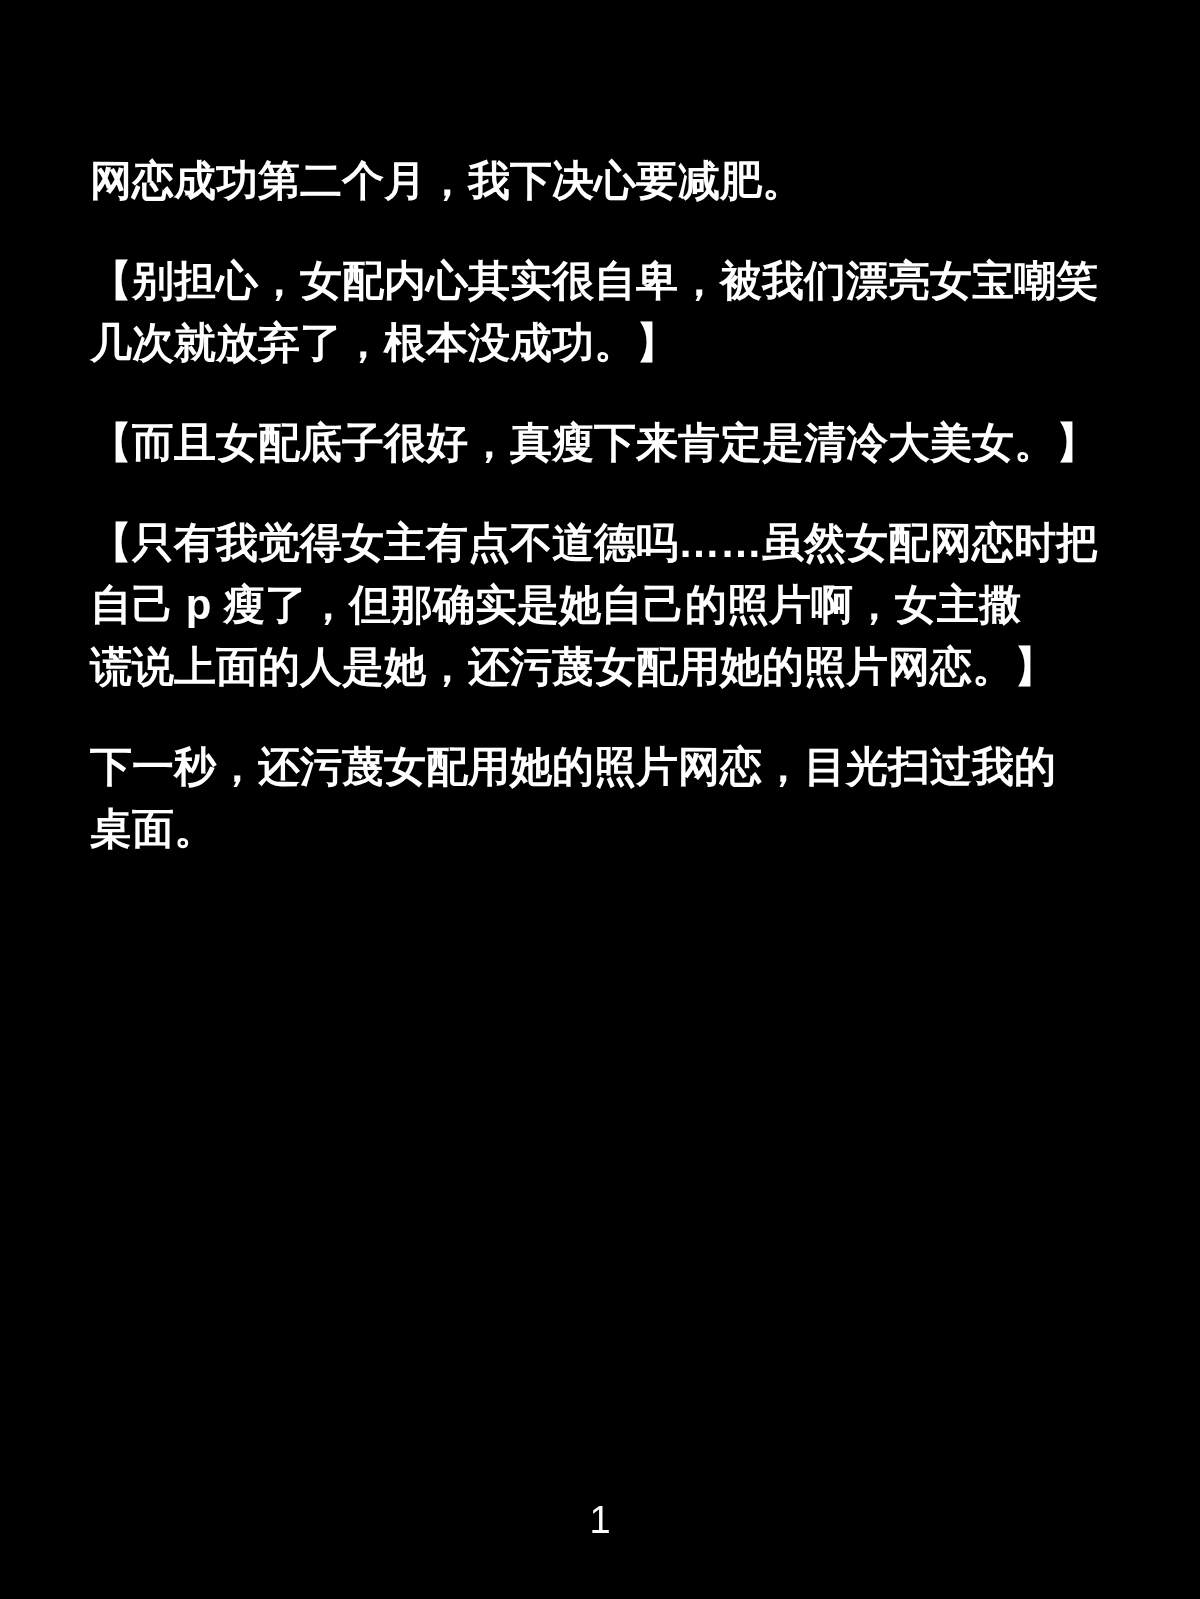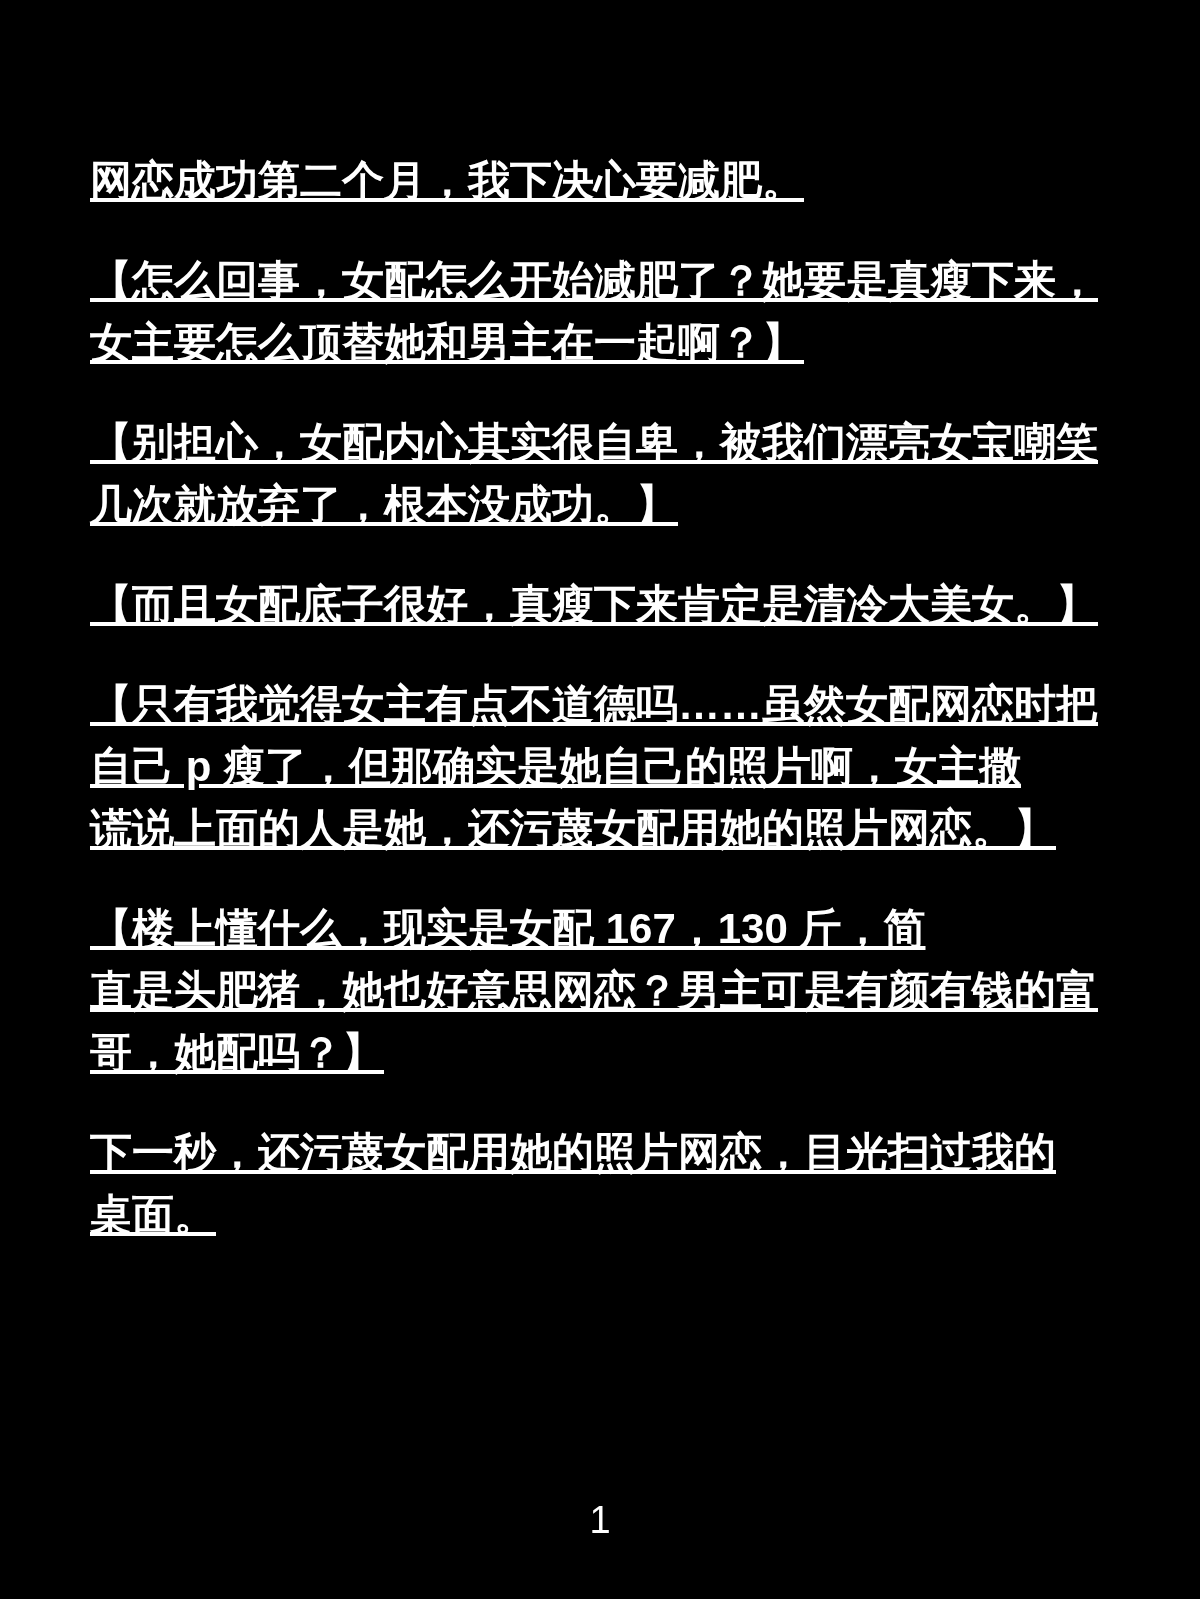--- a/index.html
+++ b/index.html
@@ -15,21 +15,20 @@
   .reader-page {
     position: relative;
     width: 1200px;
     height: 1599px;
     background: #000000;
     color: #ffffff;
     font-family: "Liberation Sans", "DejaVu Sans", sans-serif;
   }
   .story-content {
     padding: 150px 58px 0 90px;
-    text-decoration: underline;
   }
   .para {
     margin: 0 0 38px 0;
     font-size: 42px;
     line-height: 62px;
     font-weight: 700;
     letter-spacing: 0;
     white-space: pre-line; 
     text-align: left;
   }
@@ -44,28 +43,23 @@
     font-weight: 400;
     color: #ffffff;
   }
 </style>
 </head>
 <body>
 
 <div class="reader-page">
   <div class="story-content">
     <p class="para">网恋成功第二个月，我下决心要减肥。</p>
-    <p class="para">【怎么回事，女配怎么开始减肥了？她要是真瘦下来，
-女主要怎么顶替她和男主在一起啊？】</p>
     <p class="para">【别担心，女配内心其实很自卑，被我们漂亮女宝嘲笑
 几次就放弃了，根本没成功。】</p>
     <p class="para">【而且女配底子很好，真瘦下来肯定是清冷大美女。】</p>
     <p class="para">【只有我觉得女主有点不道德吗……虽然女配网恋时把
 自己 p 瘦了，但那确实是她自己的照片啊，女主撒
 谎说上面的人是她，还污蔑女配用她的照片网恋。】</p>
-    <p class="para">【楼上懂什么，现实是女配 167，130 斤，简
-直是头肥猪，她也好意思网恋？男主可是有颜有钱的富
-哥，她配吗？】</p>
     <p class="para">下一秒，还污蔑女配用她的照片网恋，目光扫过我的
 桌面。</p>
   </div>
   <div class="page-number">1</div>
 </div>
 
 </body></html>

